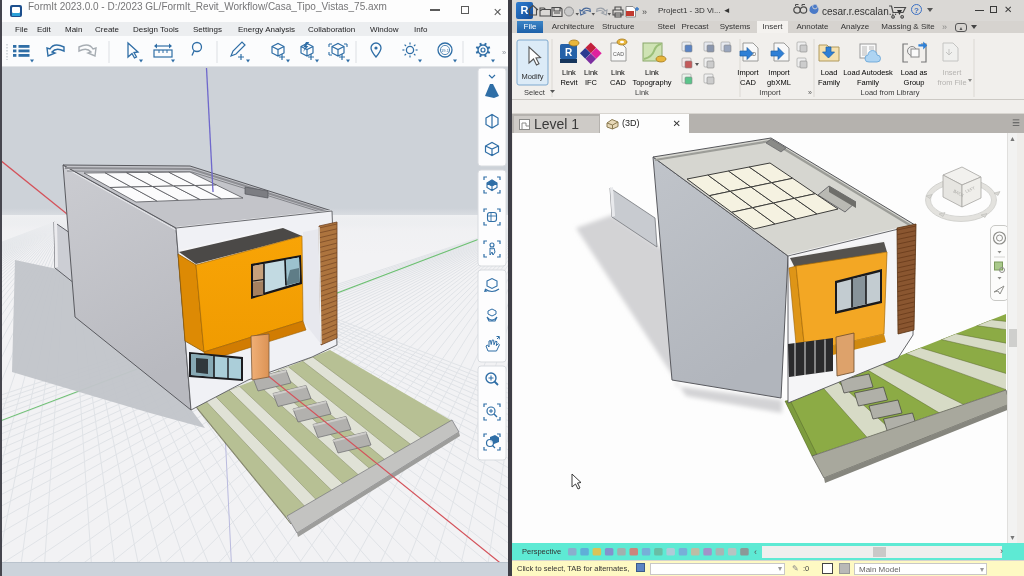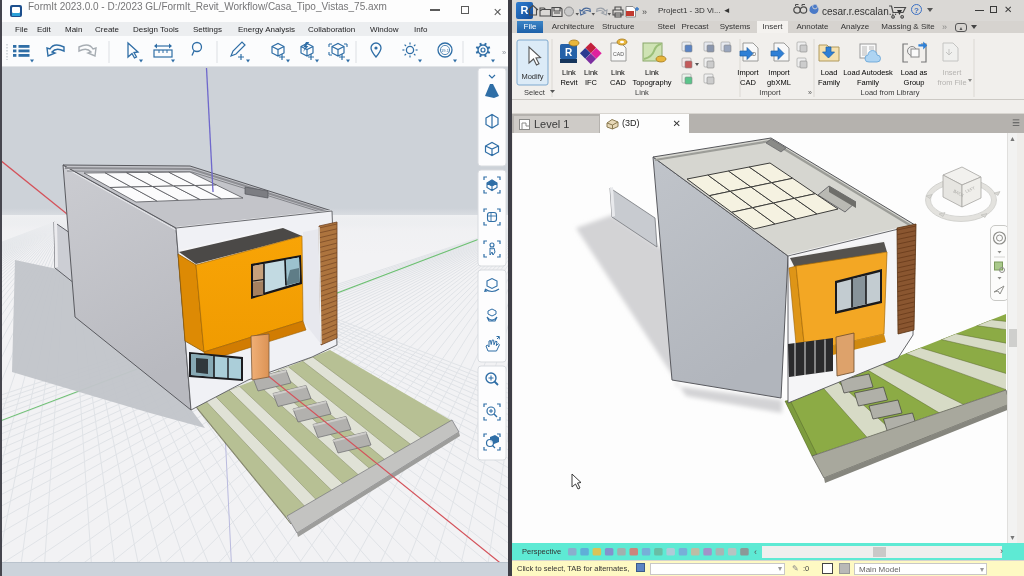--- a/index.html
+++ b/index.html
@@ -579,21 +579,21 @@
           <text x="440" y="48" font-size="7.5" text-anchor="middle" fill="#b5b3b0" font-family="Liberation Sans">from File</text>
           <path d="M 456 42 l 4 0 l -2 3 z" fill="#8a8a88"></path>
           <text x="378" y="58" font-size="7.5" text-anchor="middle" fill="#3a3a3a" font-family="Liberation Sans">Load from Library</text>
           <text x="12" y="58" font-size="7.5" fill="#3a3a3a" font-family="Liberation Sans">Select</text>
           <path d="M 38 53 l 5 0 l -2.5 3 z" fill="#555"></path>
 </g>
       </svg>
     </div>
 <div class="abs" style="left:0;top:100px;width:512px;height:14px;background:#f1efec;border-bottom:1px solid #d8d5d0"></div>
 <div class="abs" style="left:0;top:114px;width:512px;height:19px;background:#b5b2ae">
-<div class="abs" style="left:2px;top:2px;width:85px;height:17px;background:#cecbc7;font-size:11px;color:#3a3a3a;line-height:17px"><svg width="11" height="11" style="position:absolute;left:5px;top:3px">
+<div class="abs" style="left:2px;top:2px;width:85px;height:17px;background:#cecbc7;font-size:14px;color:#3a3a3a;line-height:17px"><svg width="11" height="11" style="position:absolute;left:5px;top:3px">
           <rect x="0.5" y="0.5" width="10" height="10" fill="#fff" stroke="#8a8a88"></rect>
           <path d="M 3 10.5 V 4 h 4 v 3 h 3.5" fill="none" stroke="#8a8a88"></path>
         </svg><span style="margin-left:20px">Level 1</span></div>
 <div class="abs" style="left:88px;top:0;width:89px;height:19px;background:#fdfdfd;font-size:9px;color:#222;line-height:19px"><svg width="13" height="12" style="position:absolute;left:6px;top:4px">
           <path d="M 1 5 L 6 1.5 L 12 4 L 12 8.5 L 6.5 11 L 1 9 Z" fill="#e8d9b8" stroke="#8a7a50"></path>
           <path d="M 1 5 L 6.5 7 L 6.5 11 M 6.5 7 L 12 4" fill="none" stroke="#8a7a50"></path>
         </svg><span style="margin-left:22px">(3D)</span><span style="position:absolute;right:8px;top:0;font-size:10px;color:#333">✕</span></div>
 <div class="abs" style="right:4px;top:4px;font-size:9px;color:#555">☰</div>
 </div>
 <svg width="495" height="410" viewBox="0 0 495 410" xmlns="http://www.w3.org/2000/svg" style="position:absolute;left:1px;top:133px">

